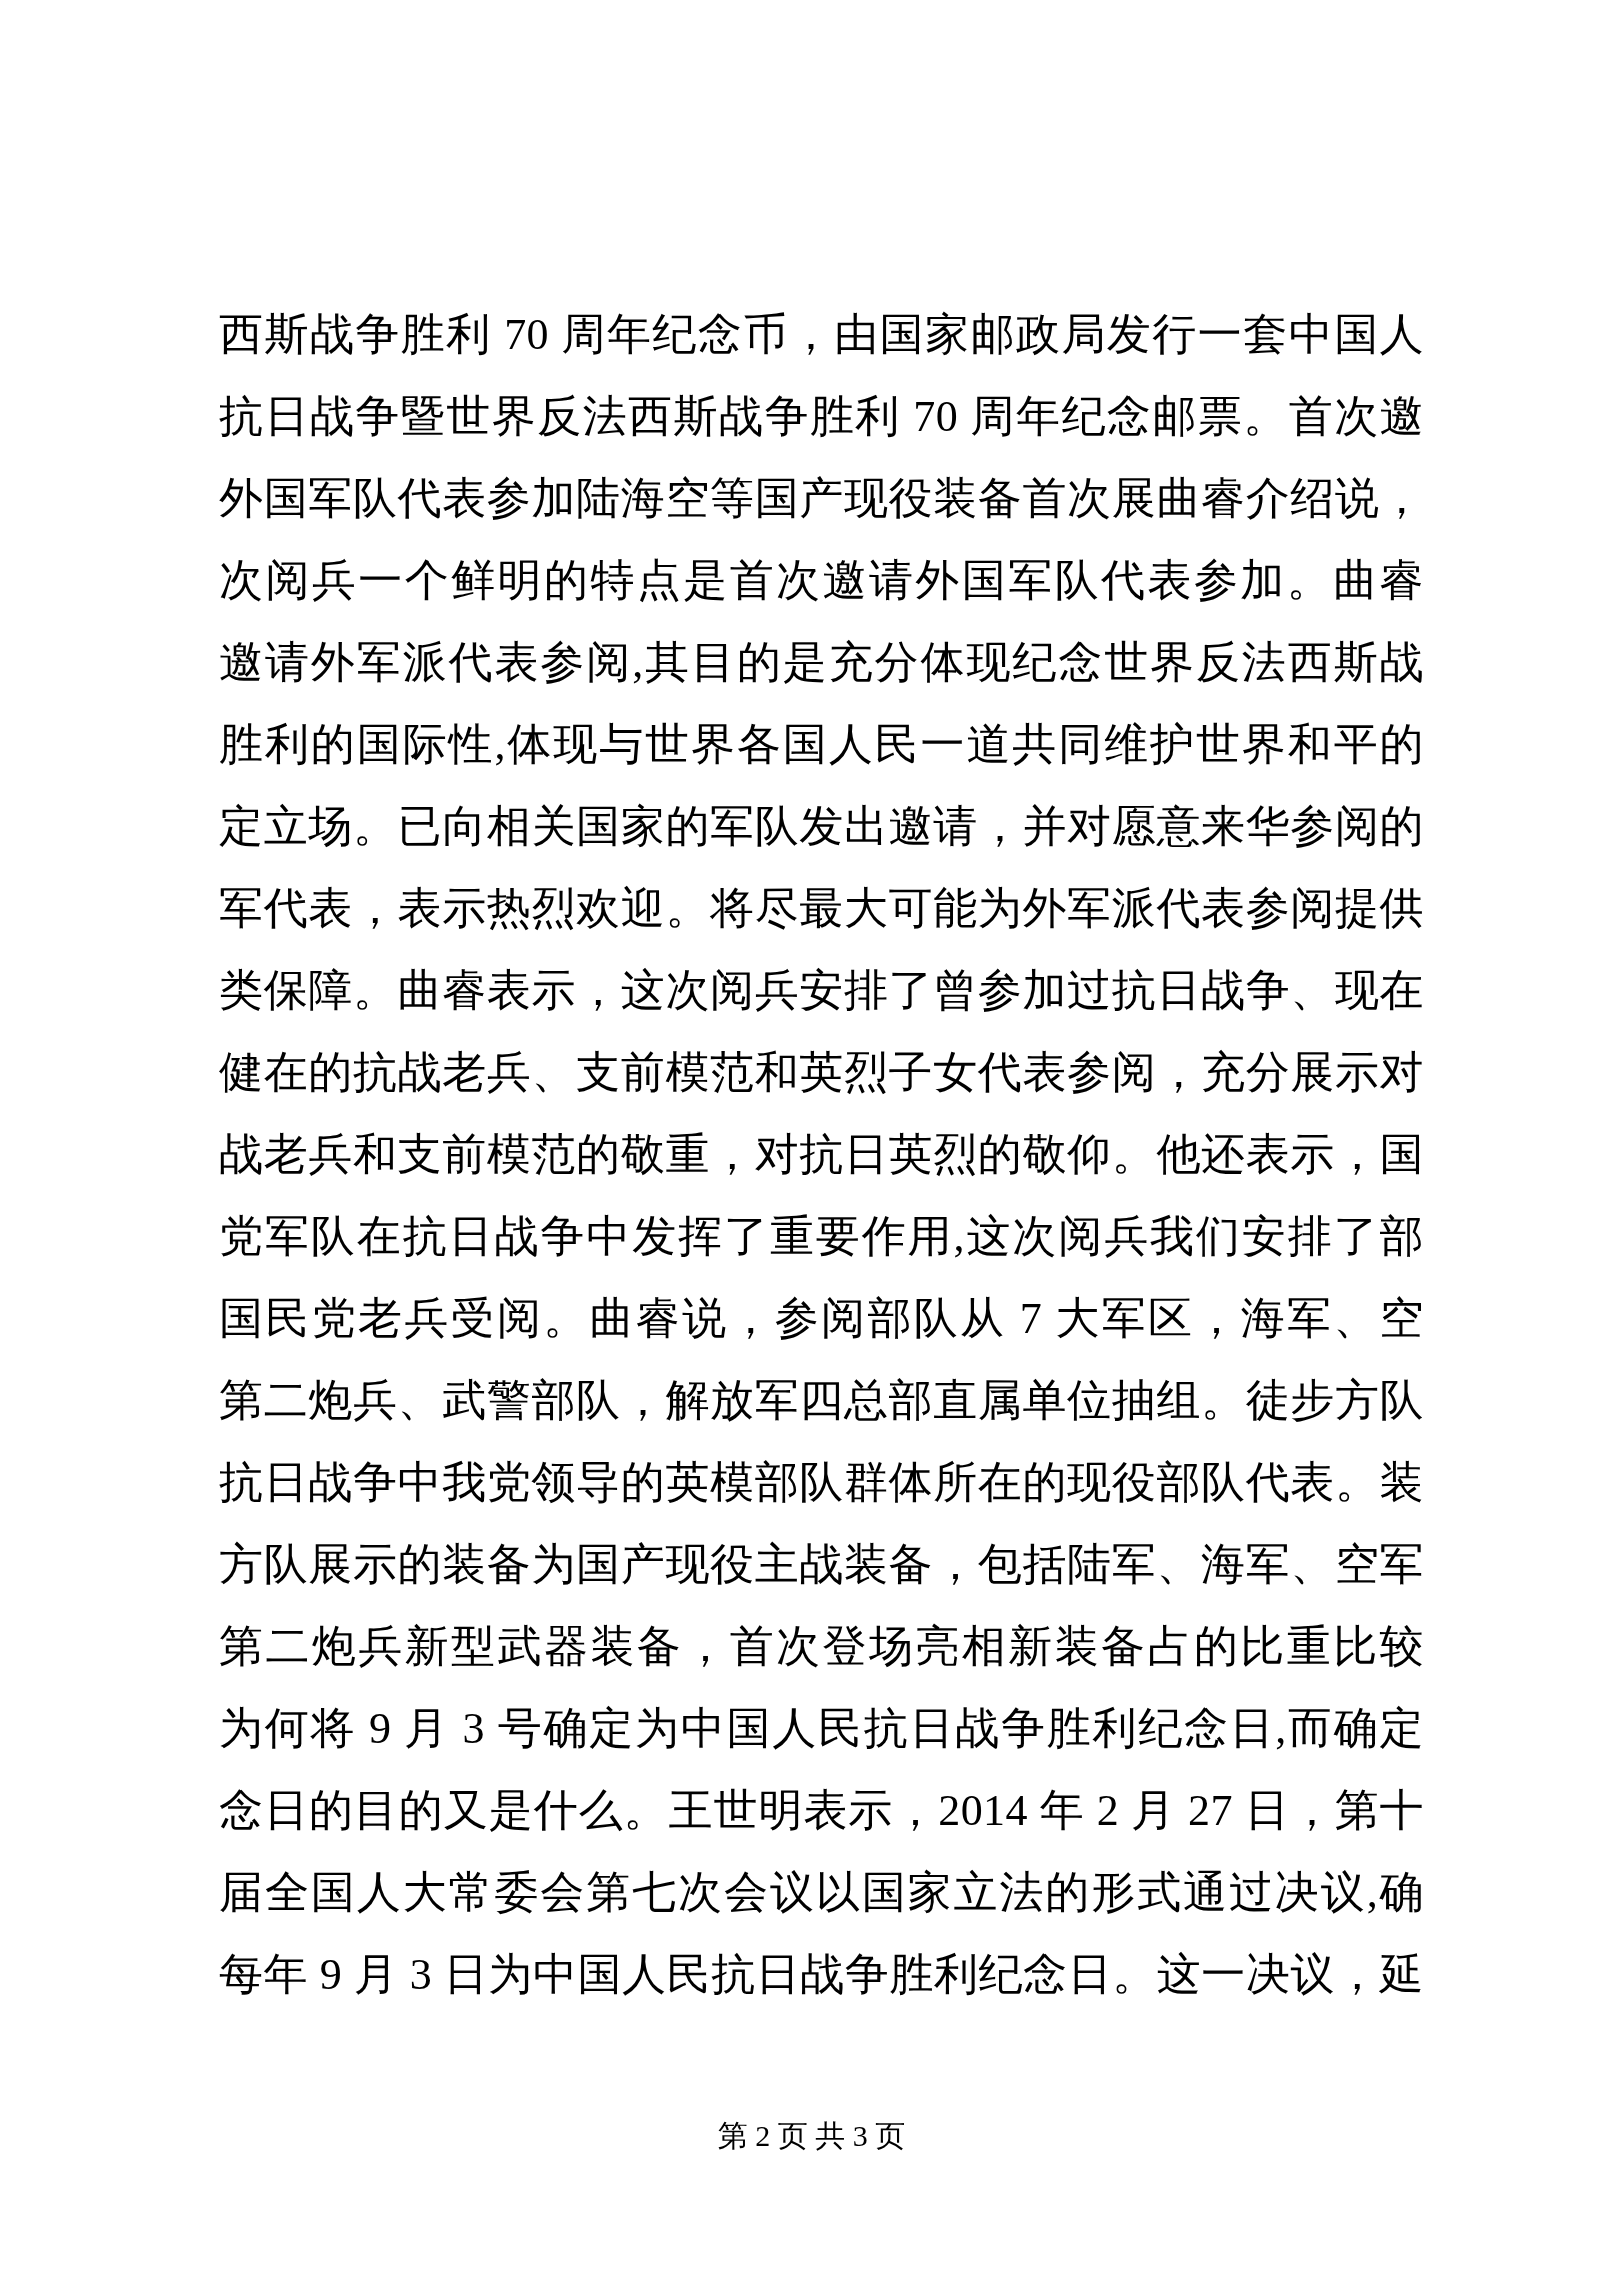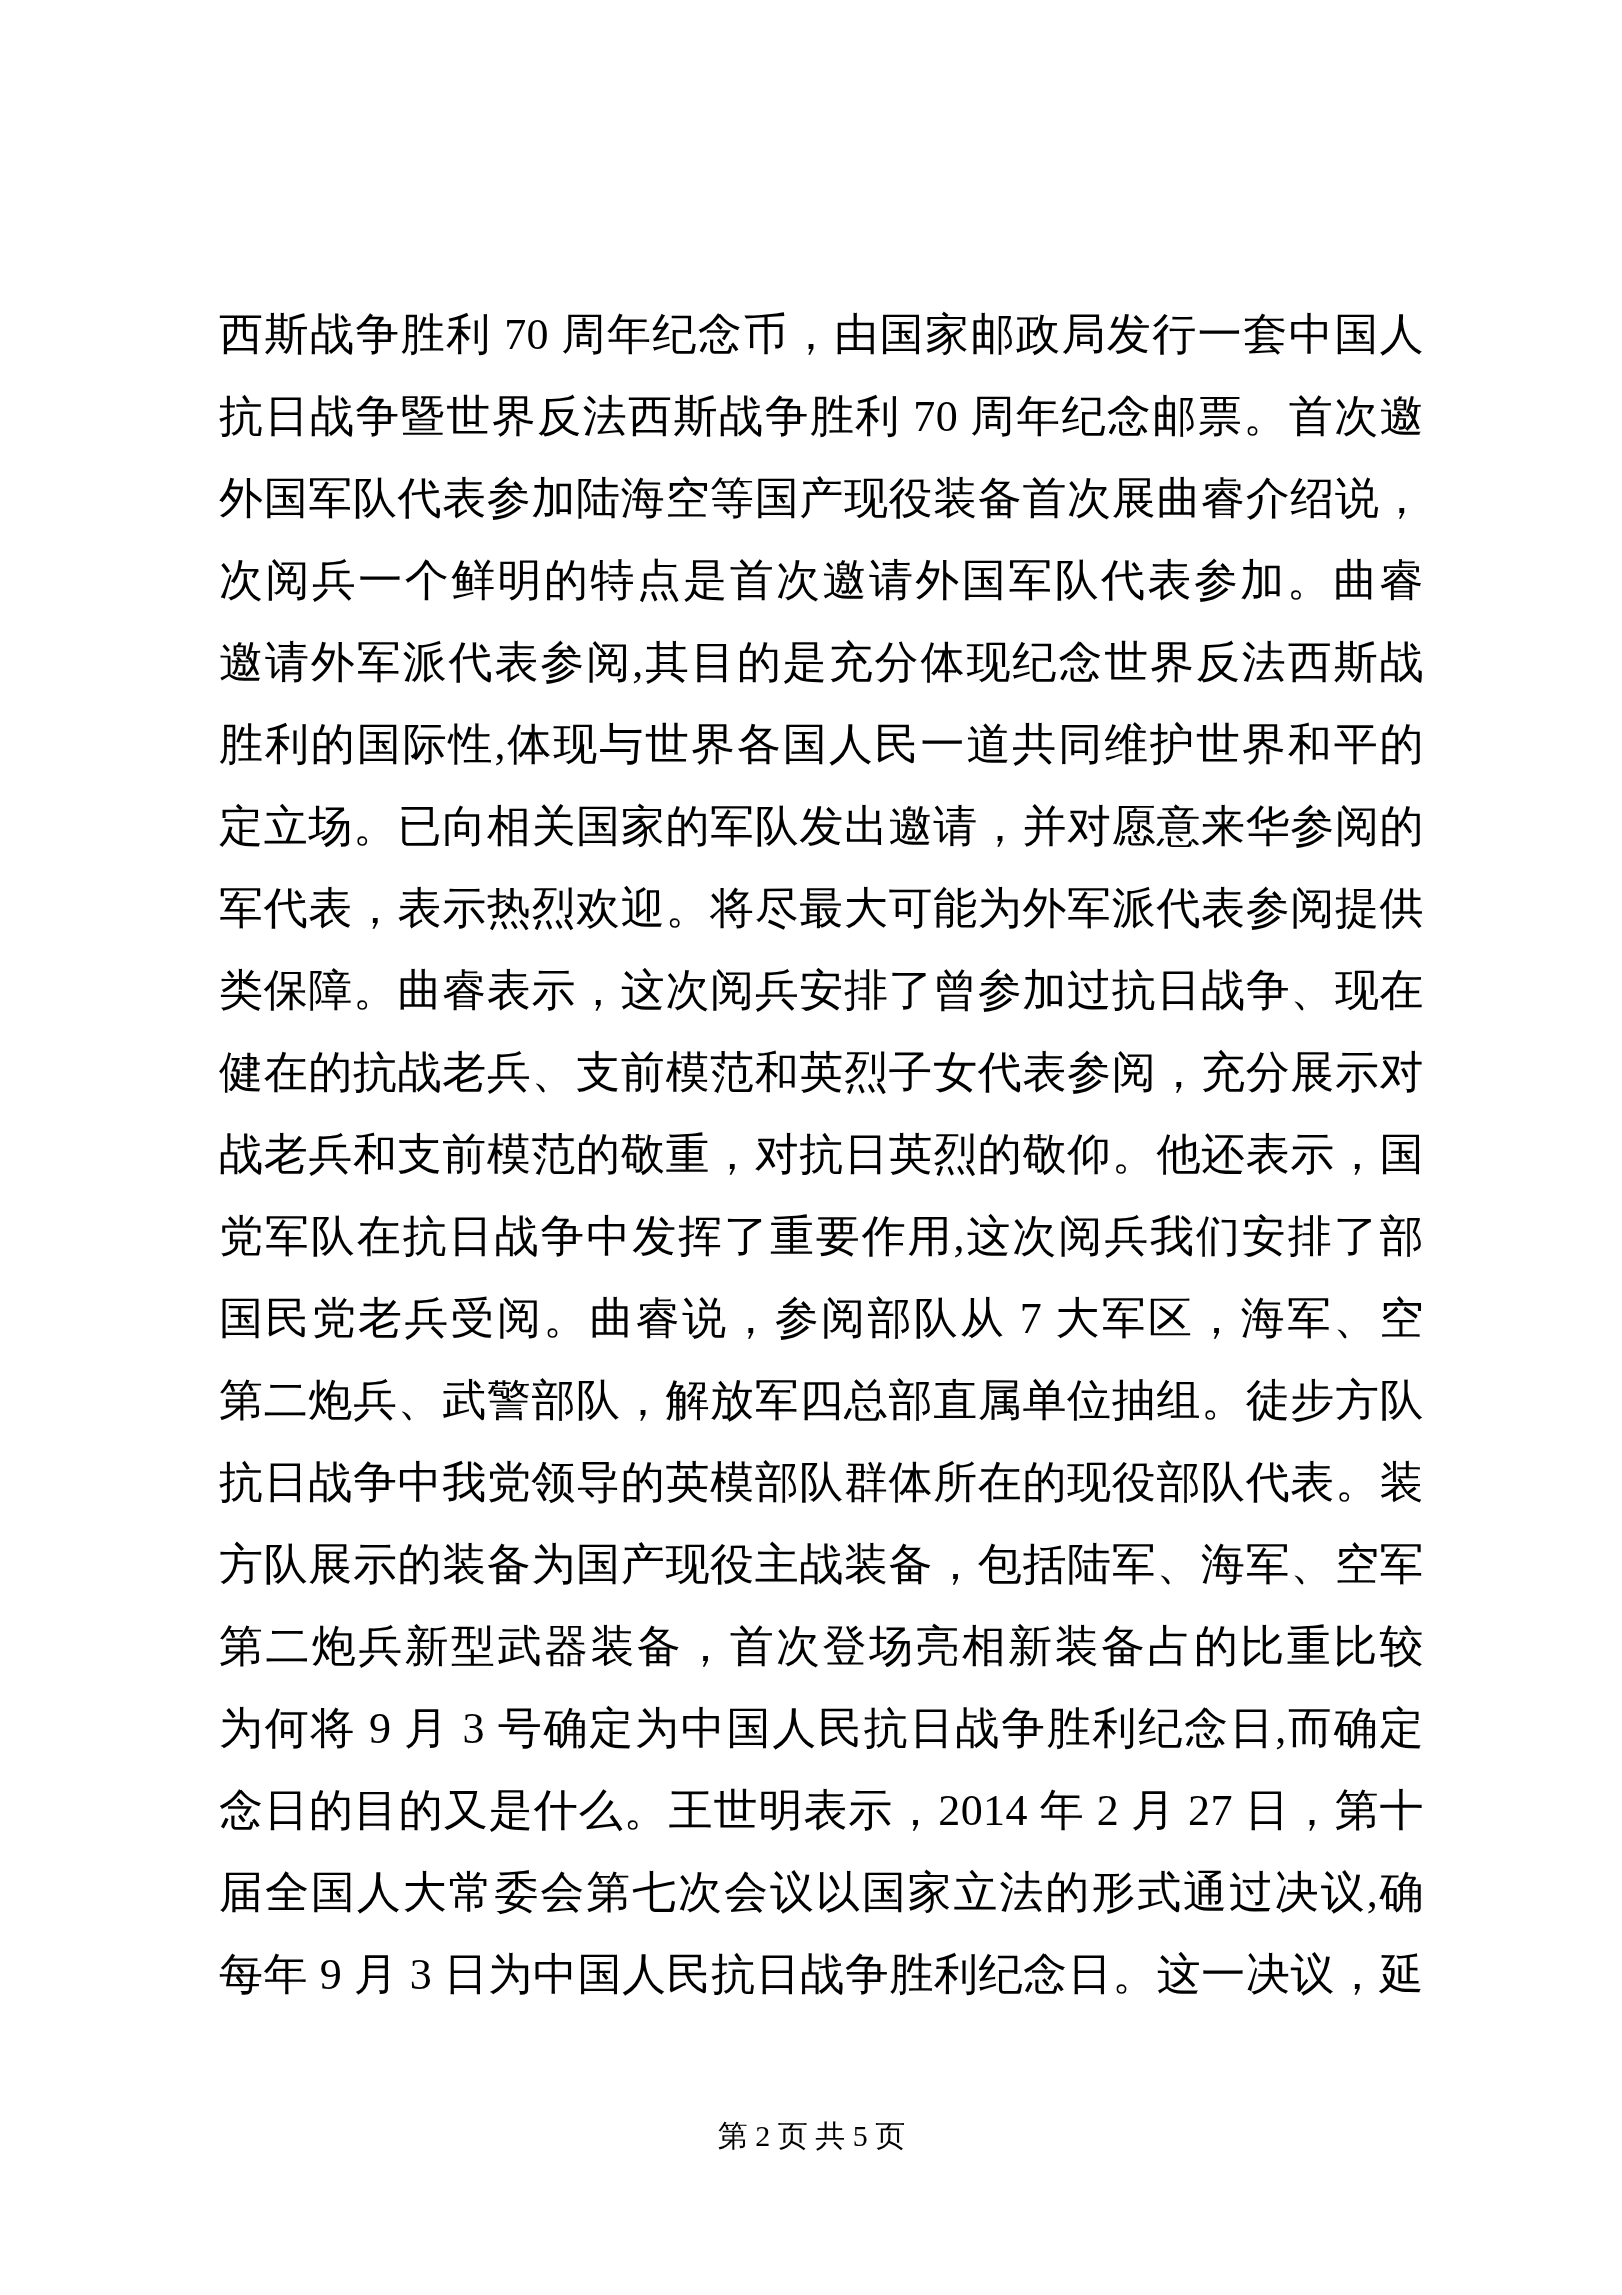--- a/index.html
+++ b/index.html
@@ -63,15 +63,15 @@
       <div class="line">国民党老兵受阅。曲睿说，参阅部队从 7 大军区，海军、空军、</div>
       <div class="line">第二炮兵、武警部队，解放军四总部直属单位抽组。徒步方队是</div>
       <div class="line">抗日战争中我党领导的英模部队群体所在的现役部队代表。装备</div>
       <div class="line">方队展示的装备为国产现役主战装备，包括陆军、海军、空军和</div>
       <div class="line">第二炮兵新型武器装备，首次登场亮相新装备占的比重比较大。</div>
       <div class="line">为何将 9 月 3 号确定为中国人民抗日战争胜利纪念日,而确定纪</div>
       <div class="line">念日的目的又是什么。王世明表示，2014 年 2 月 27 日，第十二</div>
       <div class="line">届全国人大常委会第七次会议以国家立法的形式通过决议,确定</div>
       <div class="line">每年 9 月 3 日为中国人民抗日战争胜利纪念日。这一决议，延续</div>
     </div>
-  <div class="footer">第 2 页 共 5 页</div>
+  <div class="footer">第 2 页 共 3 页</div>
 </div>
 
 
 </body></html>

